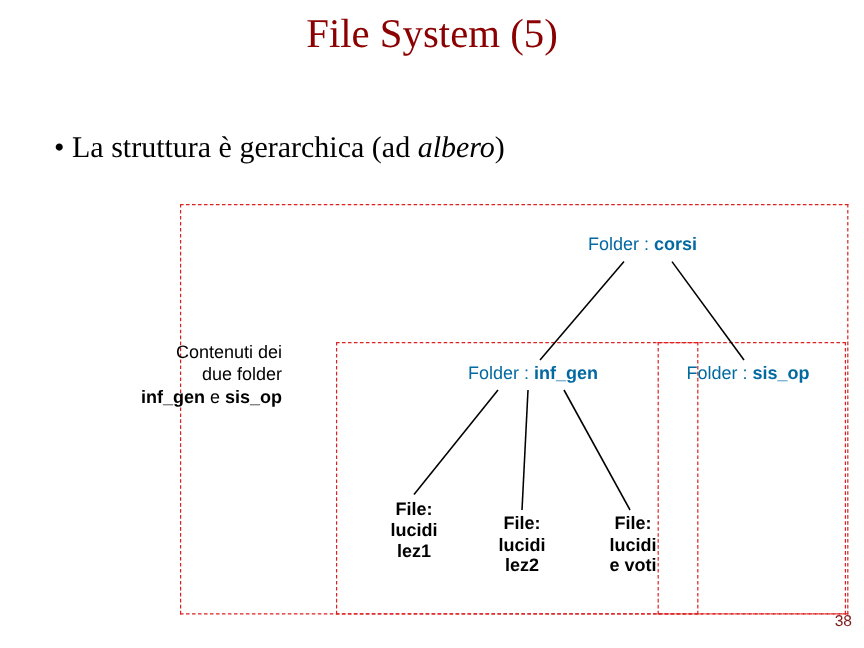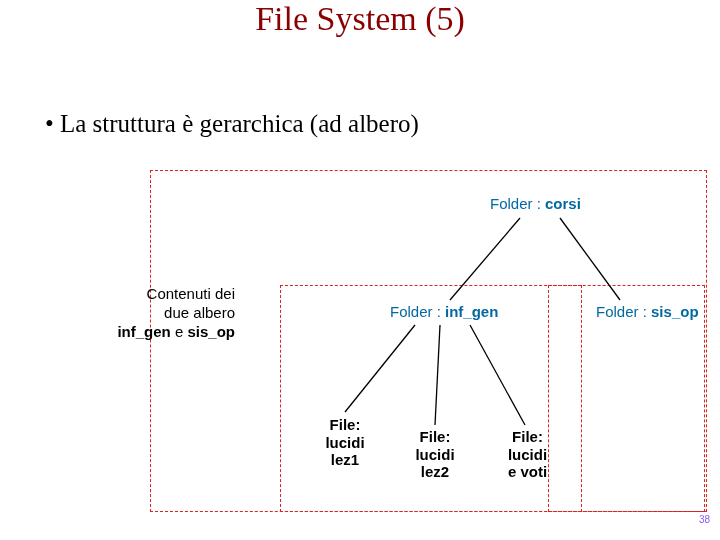--- a/index.html
+++ b/index.html
@@ -9,29 +9,30 @@
     height: 540px;
     background: #fff;
     font-family: "Times New Roman", serif;
     position: relative;
     overflow: hidden;
   }
   .title {
     font-size: 34px;
     color: #8B0000;
     text-align: center;
+    padding-top: 10px;
   }
   .bullet {
     font-size: 25px;
     color: #000;
     position: absolute;
     left: 45px;
     top: 110px;
   }
-  .italic { }
+  .italic { font-style: italic; }
   .bold { font-weight: bold; }
 
   .outer-dashed {
     position: absolute;
     left: 150px;
     top: 170px;
     width: 555px;
     height: 340px;
     border: 1.5px dashed #d22;
   }
@@ -53,51 +54,51 @@
   }
 
   .label-sans { font-family: Arial, sans-serif; font-size: 15px; color:#0369a1; }
   .folder-corsi {
     position: absolute; left: 490px; top: 195px;
   }
   .folder-infgen {
     position: absolute; left: 390px; top: 303px; text-align: right;
   }
   .folder-sisop {
-    position: absolute; left: 596px; top: 303px;
+    position: absolute; left: 572px; top: 303px;
   }
   .caption {
     position: absolute; left: 85px; top: 285px; width: 150px;
     font-family: Arial, sans-serif; font-size: 15px; line-height: 1.25; text-align: right;
   }
   .file1 { position:absolute; left:320px; top:416px; width:50px; text-align:center; font-family:Arial,sans-serif; font-size:15px; line-height:1.18;}
   .file2 { position:absolute; left:410px; top:428px; width:50px; text-align:center; font-family:Arial,sans-serif; font-size:15px; line-height:1.18;}
   .file3 { position:absolute; left:500px; top:428px; width:55px; text-align:center; font-family:Arial,sans-serif; font-size:15px; line-height:1.18;}
   .slidenum {
     position:absolute; right:10px; bottom:15px;
-    font-family:Arial,sans-serif; font-size:10px; color:#8b5cf6;
+    font-family:Arial,sans-serif; font-size:13px; color:#7f1d1d;
   }
   svg.lines { position:absolute; left:0; top:0; pointer-events:none; }
 </style>
 </head>
 <body>
 
 <div class="title">File System (5)</div>
 
 <div class="bullet">
   <span>•  La struttura è gerarchica (ad </span><span class="italic">albero</span><span>)</span>
 </div>
 
 <div class="outer-dashed"></div>
 <div class="inf-dashed"></div>
 <div class="sis-dashed"></div>
 
 <div class="caption">
   <span>Contenuti dei</span><br>
-  <span>due albero</span><br>
+  <span>due folder</span><br>
   <span class="bold">inf_gen</span><span> e </span><span class="bold">sis_op</span>
 </div>
 
 <div class="label-sans folder-corsi">
   <span>Folder : </span><span class="bold">corsi</span>
 </div>
 <div class="label-sans folder-infgen">
   <span>Folder : </span><span class="bold">inf_gen</span>
 </div>
 <div class="label-sans folder-sisop">

